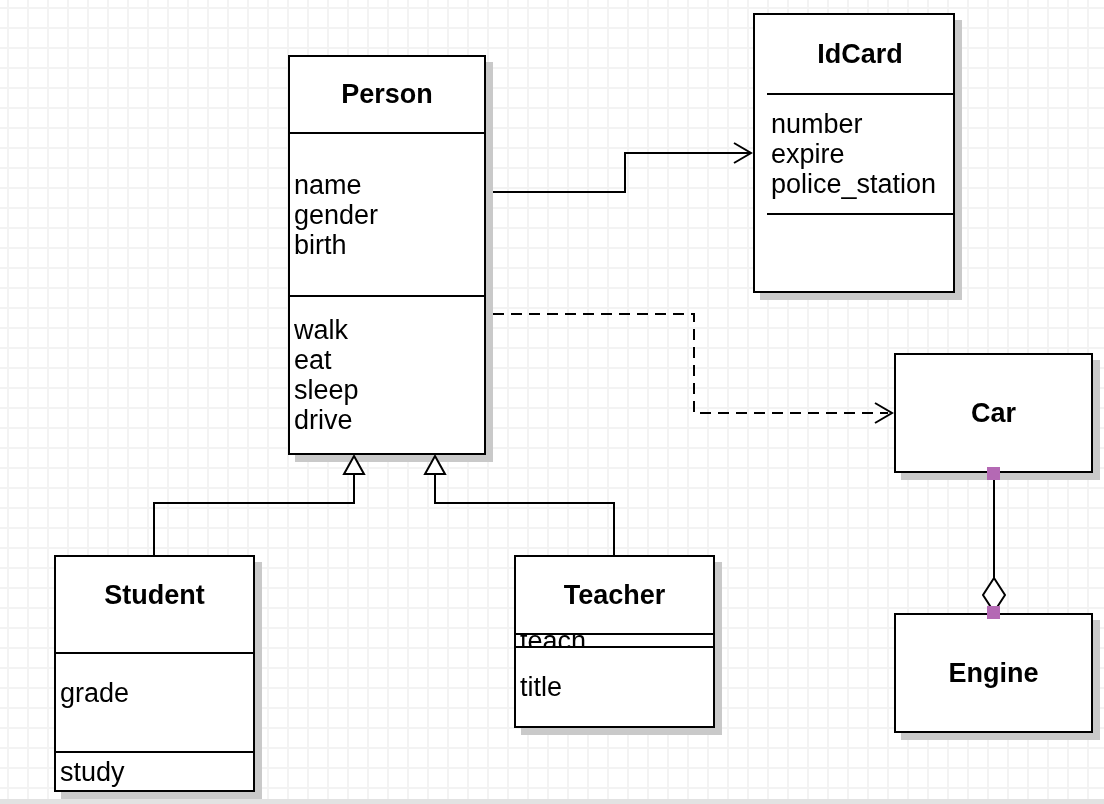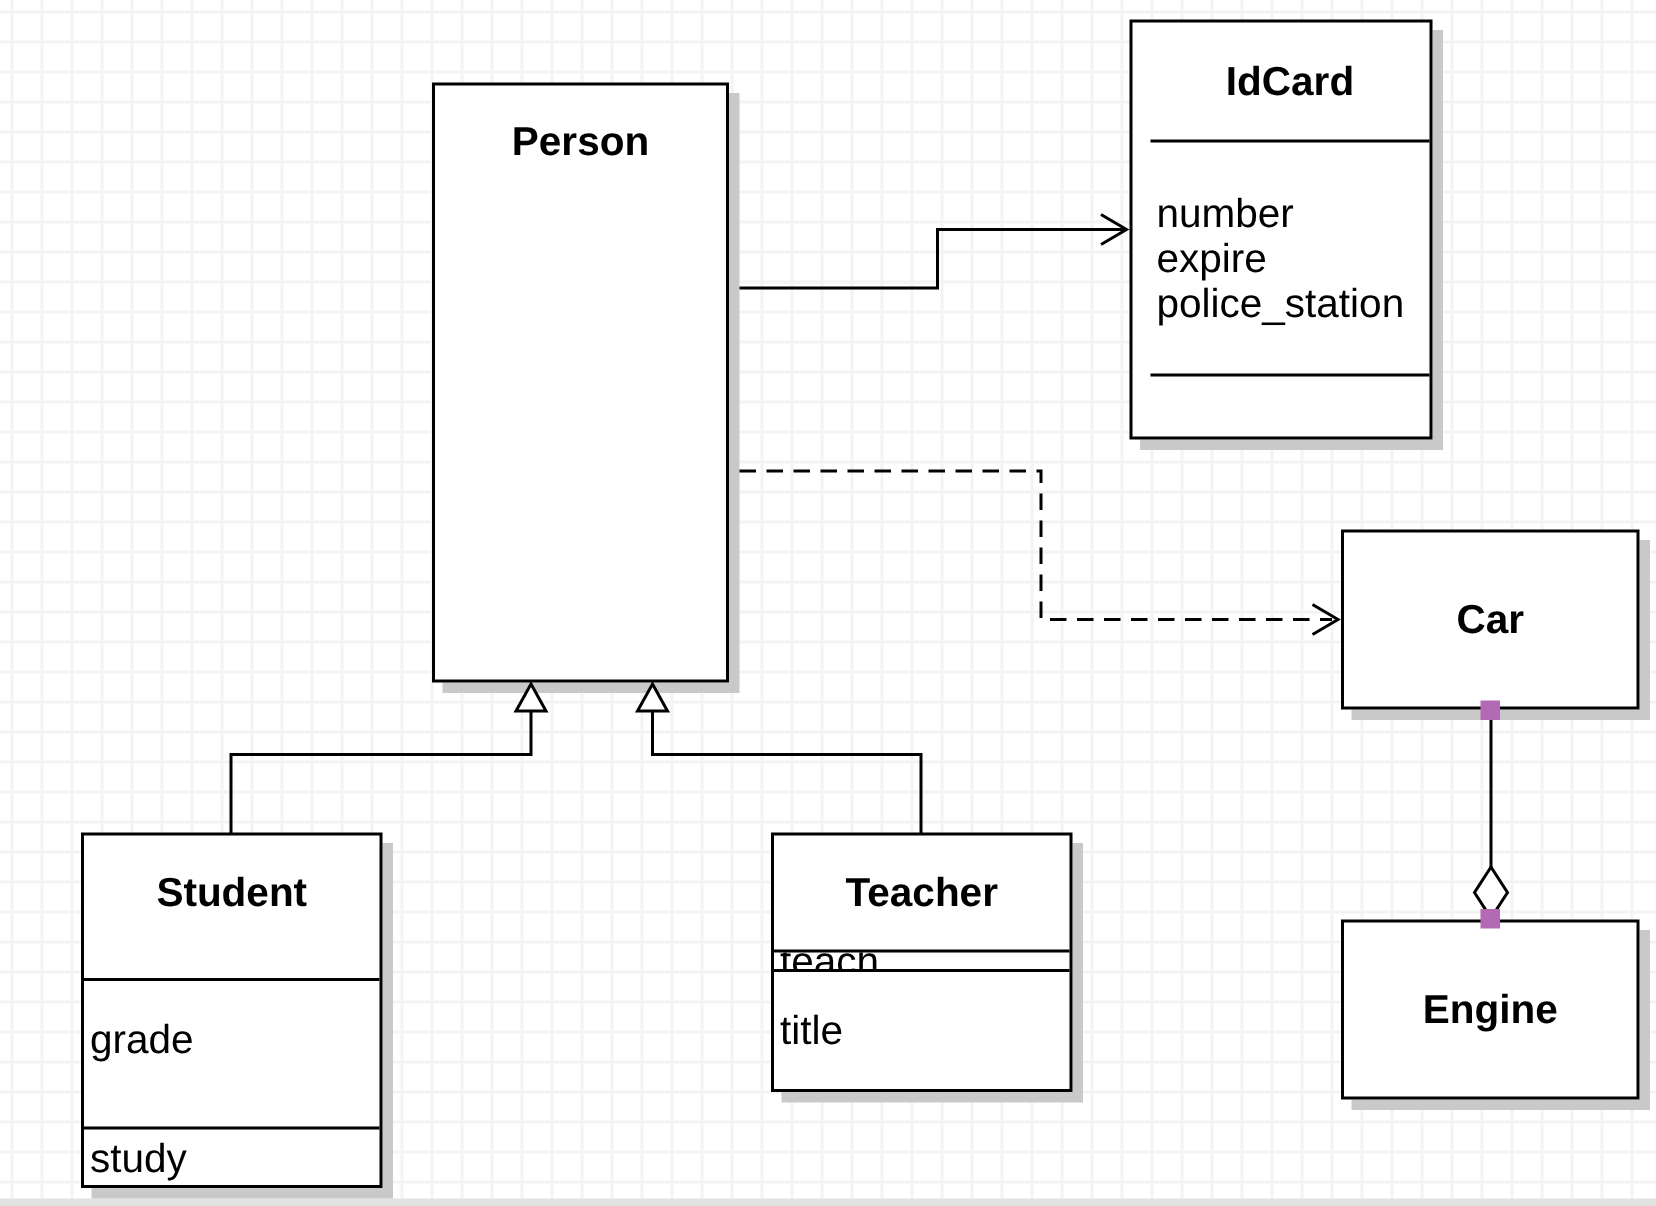--- a/index.html
+++ b/index.html
@@ -68,25 +68,36 @@
 </style>
 </head>
 <body>
 
 <div class="canvas">
 
   <div class="page-edge"></div>
 
   <div class="uml-class" style="left:288px; top:55px; width:198px; height:400px;">
     <div class="title" style="height:75px">Person</div>
+    <div class="section" style="height:163px">
+      <div class="member">name</div>
+      <div class="member">gender</div>
+      <div class="member">birth</div>
+    </div>
+    <div class="section fill">
+      <div class="member">walk</div>
+      <div class="member">eat</div>
+      <div class="member">sleep</div>
+      <div class="member">drive</div>
+    </div>
   </div>
 
   <div class="uml-class" style="left:753px; top:13px; width:202px; height:280px;padding-left:12px;">
     <div class="title" style="height:78px">IdCard</div>
-    <div class="section" style="height:156px">
+    <div class="section" style="height:120px">
       <div class="member">number</div>
       <div class="member">expire</div>
       <div class="member">police_station</div>
     </div>
     <div class="section fill"></div>
   </div>
 
   <div class="uml-class" style="left:894px; top:353px; width:199px; height:120px;">
     <div class="title fill">Car</div>
   </div>

